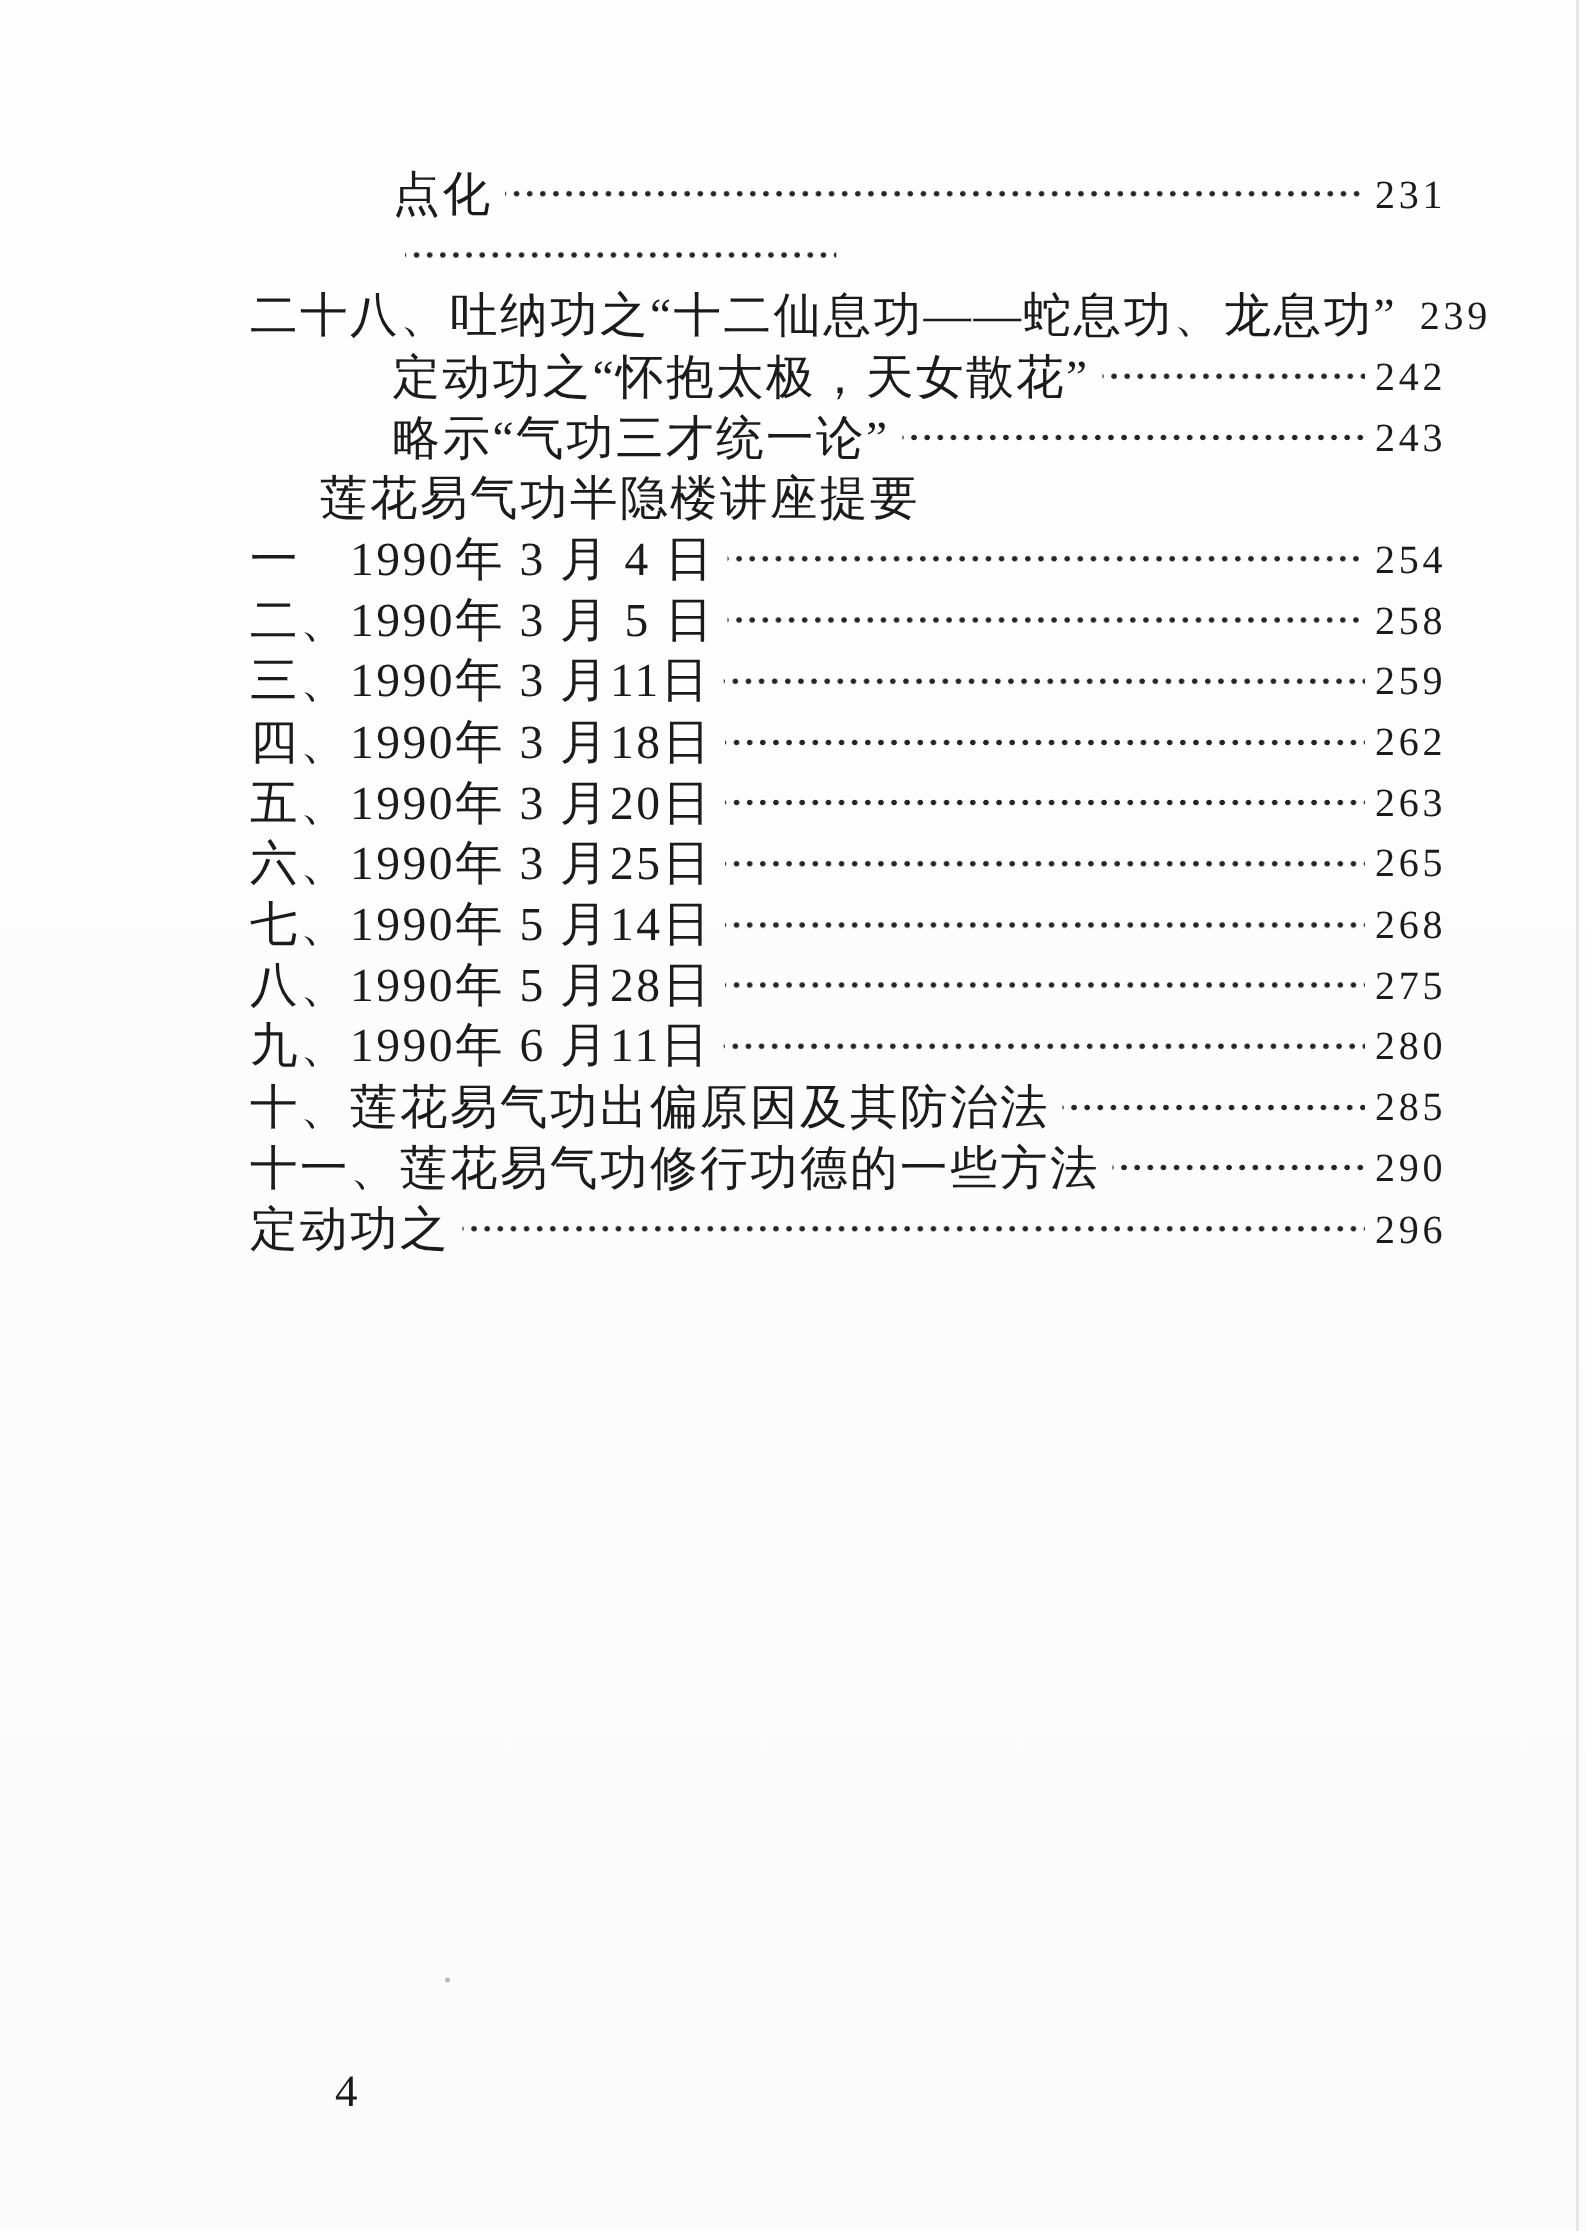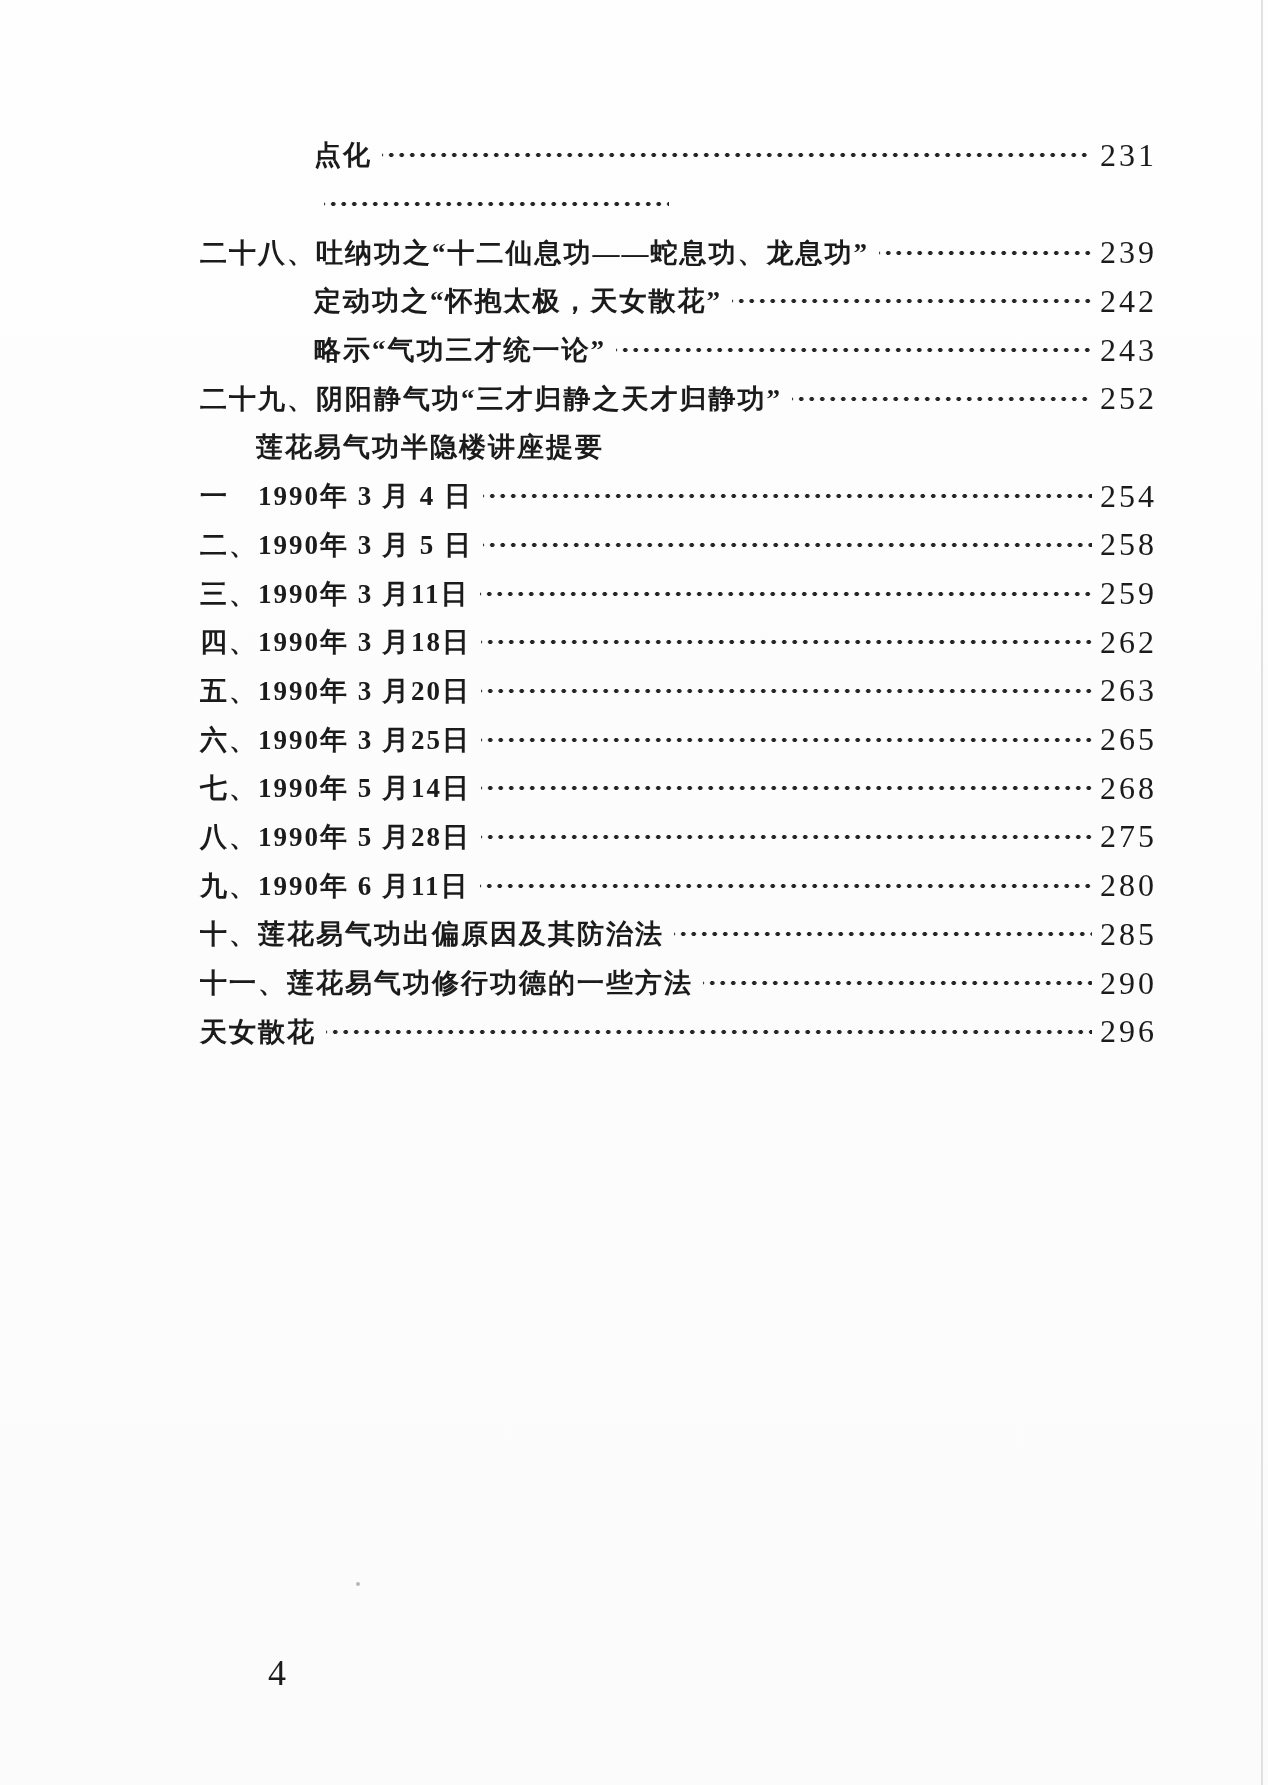--- a/index.html
+++ b/index.html
@@ -38,23 +38,23 @@
     padding-left: 200px;
     padding-right: 111px;
   }
   .row {
     height: 48.7px;
     display: flex;
     align-items: center;
     white-space: nowrap;
   }
   .label {
-    font-size: 27px;
+    font-size: 38px;
     letter-spacing: 2px;
-    font-weight: 700;
+    font-weight: 400;
     flex: 0 0 auto;
   }
   .row.sub { margin-left: 114px; }
   .row.header { margin-left: 56px; }
   .dots {
     flex: 1 1 auto;
     height: 36px;
     margin: 0 8px 0 10px;
     background-image: radial-gradient(circle, #242424 1.9px, rgba(0,0,0,0) 2.5px);
     background-size: 10.5px 36px;
@@ -107,25 +107,20 @@
       <div class="row sub">
         <span class="label">定动功之“怀抱太极，天女散花”</span>
         <span class="dots"></span>
         <span class="pg">242</span>
       </div>
       <div class="row sub">
         <span class="label">略示“气功三才统一论”</span>
         <span class="dots"></span>
         <span class="pg">243</span>
       </div>
-      <div class="row main">
-        <span class="label">二十九、阴阳静气功“三才归静之天才归静功”</span>
-        <span class="dots"></span>
-        <span class="pg">252</span>
-      </div>
       <div class="row header">
         <span class="label">莲花易气功半隐楼讲座提要</span>
         <span class="pg"></span>
       </div>
       <div class="row main">
         <span class="label">一　1990年 3 月 4 日</span>
         <span class="dots"></span>
         <span class="pg">254</span>
       </div>
       <div class="row main">
@@ -172,21 +167,21 @@
         <span class="label">十、莲花易气功出偏原因及其防治法</span>
         <span class="dots"></span>
         <span class="pg">285</span>
       </div>
       <div class="row main">
         <span class="label">十一、莲花易气功修行功德的一些方法</span>
         <span class="dots"></span>
         <span class="pg">290</span>
       </div>
       <div class="row main">
-        <span class="label">天女散花</span>
+        <span class="label">定动功之</span>
         <span class="dots"></span>
         <span class="pg">296</span>
       </div>
     </div>
   <div class="footer-num">4</div>
   <div class="speck" style="left:356px; top:1582px;"></div>
   <div class="page-edge"></div>
 </div>
 
 </body></html>

